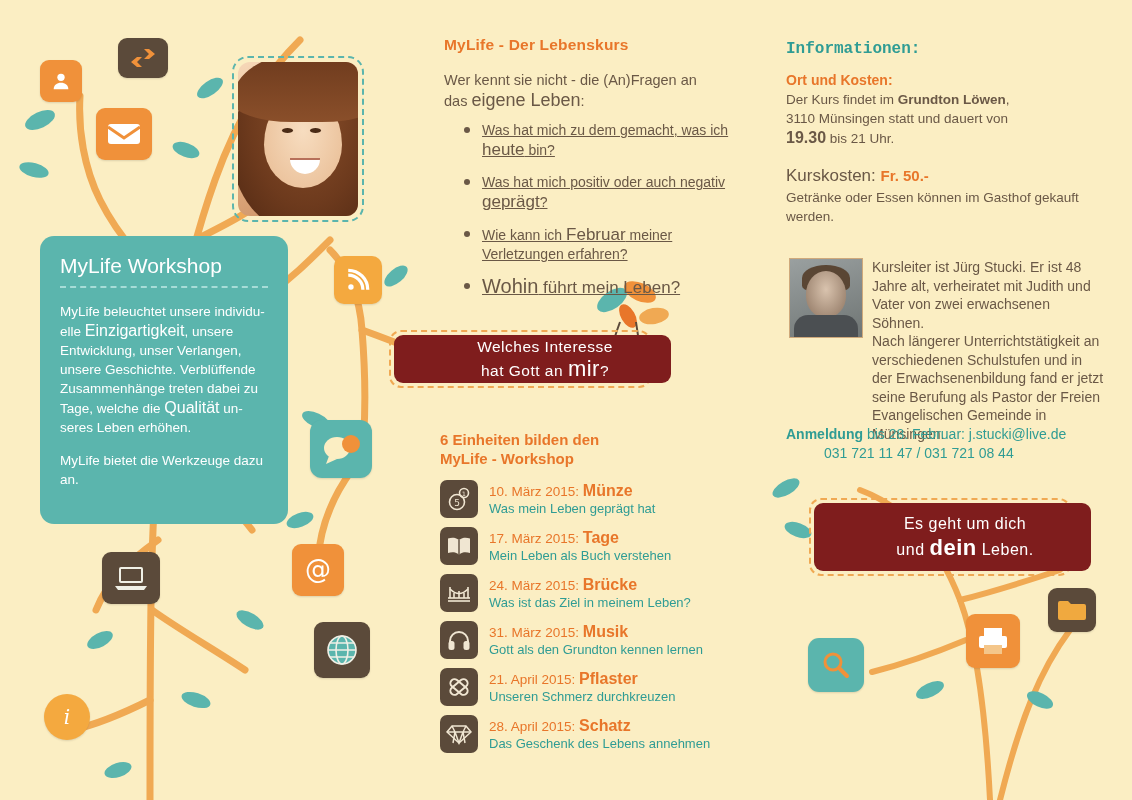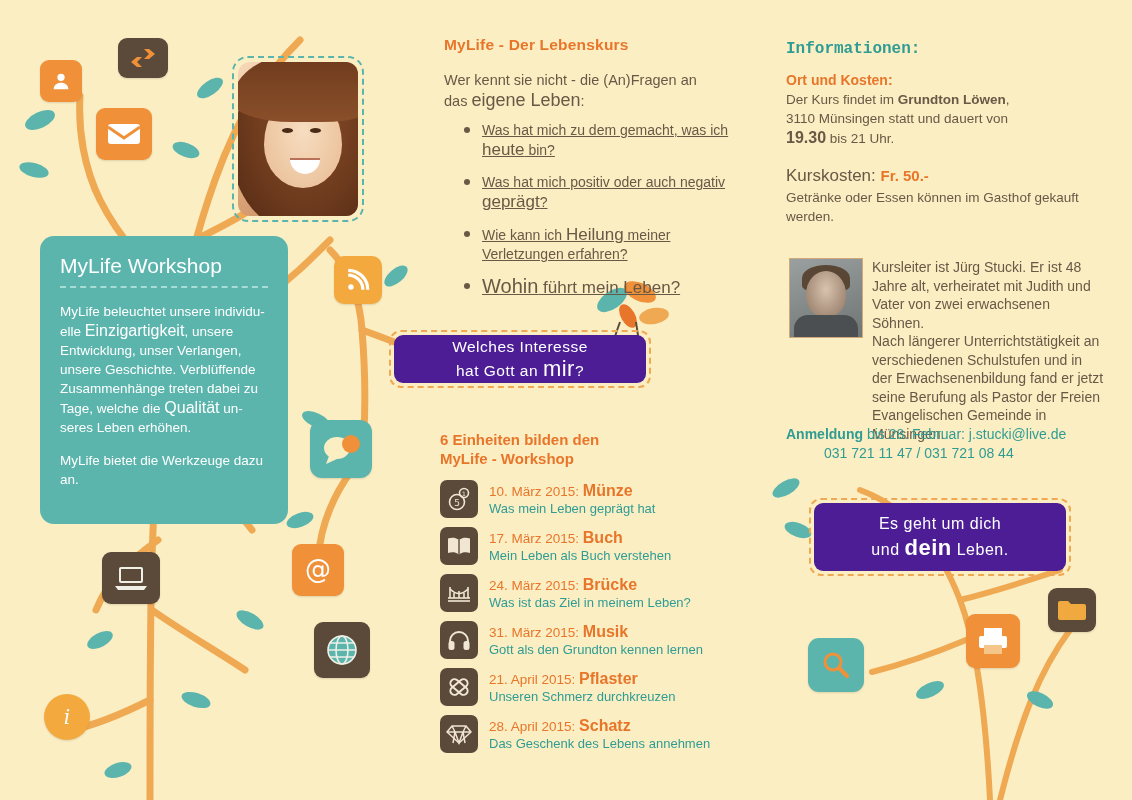--- a/index.html
+++ b/index.html
@@ -72,23 +72,23 @@
   ul.qs li{position:relative;padding-left:26px;margin-bottom:13px;font-size:14px;line-height:19px;color:#6a5846;}
   ul.qs li:before{content:"";position:absolute;left:8px;top:6px;width:6px;height:6px;border-radius:50%;background:#6a5846;}
   ul.qs li .big{font-size:17px;}
   ul.qs li .bigger{font-size:20px;}
 
   
   .callout{
     position:absolute;border:2px dashed #f0a953;border-radius:12px;padding:3px;box-sizing:border-box;
   }
   .callout .inner{
-    background:#4c1d95;border-radius:9px;width:100%;height:100%;
+    background:#7f1d1d;border-radius:9px;width:100%;height:100%;
     display:flex;flex-direction:column;align-items:center;justify-content:center;
-    color:#fff;text-align:center;font-size:15.5px;line-height:22px;letter-spacing:.5px;
+    color:#fff;text-align:center;font-size:15.5px;line-height:22px;letter-spacing:.5px;padding-left:25px;
   }
   #callout1{left:389px;top:330px;width:262px;height:58px;}
   #callout2{left:809px;top:498px;width:262px;height:78px;}
   #callout2 .inner{font-size:16px;line-height:24px;}
   .callout .xl{font-size:22px;text-align:right;}
 
   
   #teal{
     position:absolute;left:40px;top:236px;width:248px;height:288px;
     background:#5bb5ad;border-radius:14px;color:#fff;padding:18px 20px;box-sizing:border-box;
@@ -277,21 +277,21 @@
 
   <div class="col" id="center">
     <h2 class="sec">MyLife - Der Lebenskurs</h2>
     <div class="lead">
       <span>Wer kennt sie nicht - die (An)Fragen an</span><br>
       <span>das </span><span class="big">eigene Leben</span><span>:</span>
     </div>
     <ul class="qs">
       <li><span>Was hat mich zu dem gemacht, was ich </span><span class="big">heute</span><span> bin?</span></li>
       <li><span>Was hat mich positiv oder auch negativ </span><span class="big">geprägt</span><span>?</span></li>
-      <li><span>Wie kann ich </span><span class="big">Heilung</span><span> meiner Verletzungen erfahren?</span></li>
+      <li><span>Wie kann ich </span><span class="big">Februar</span><span> meiner Verletzungen erfahren?</span></li>
       <li><span></span><span class="bigger">Wohin</span><span class="big"> führt mein Leben?</span></li>
     </ul>
   </div>
 
   <div class="callout" id="callout1">
     <div class="inner">
       <div>Welches Interesse</div>
       <div>
         <span>hat Gott an </span><span class="xl">mir</span><span>?</span>
       </div>
@@ -330,21 +330,21 @@
 
     <div class="unit">
       <div class="ico">
         <svg width="26" height="20" viewBox="0 0 26 20">
             <path d="M13 4C9 1 5 1.6 2 2.6V17c3-1 7-1.6 11 1.4V4z" fill="#f0e6d2"></path>
             <path d="M13 4c4-3 8-2.4 11-1.4V17c-3-1-7-1.6-11 1.4V4z" fill="#f0e6d2"></path>
             <path d="M13 4v14.4" stroke="#5b4a3a" stroke-width="1.4"></path>
           </svg>
       </div>
       <div class="txt">
-        <div class="l1"><span>17. März 2015: </span><span class="kw">Buch</span></div>
+        <div class="l1"><span>17. März 2015: </span><span class="kw">Tage</span></div>
         <div class="l2">Mein Leben als Buch verstehen</div>
       </div>
     </div>
 
     <div class="unit">
       <div class="ico">
         <svg width="26" height="22" viewBox="0 0 26 22">
             <g stroke="#f0e6d2" stroke-width="1.6" fill="none">
               <path d="M2 16h22"></path>
               <path d="M4 16V5M22 16V5"></path>

